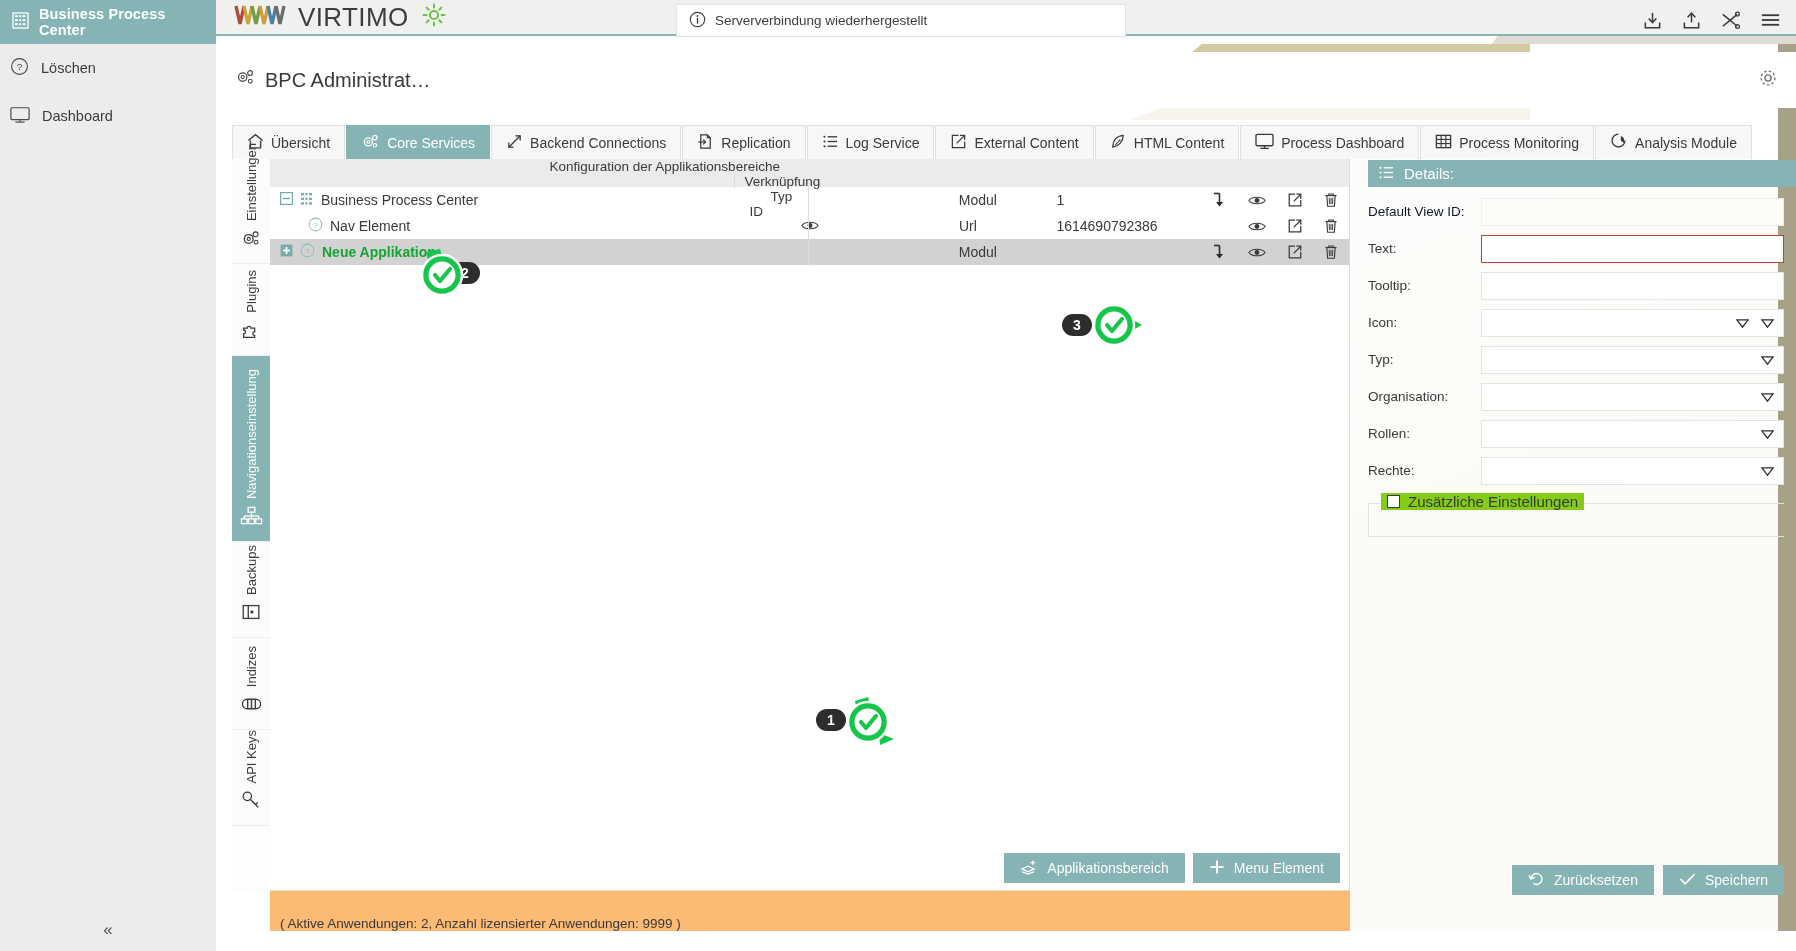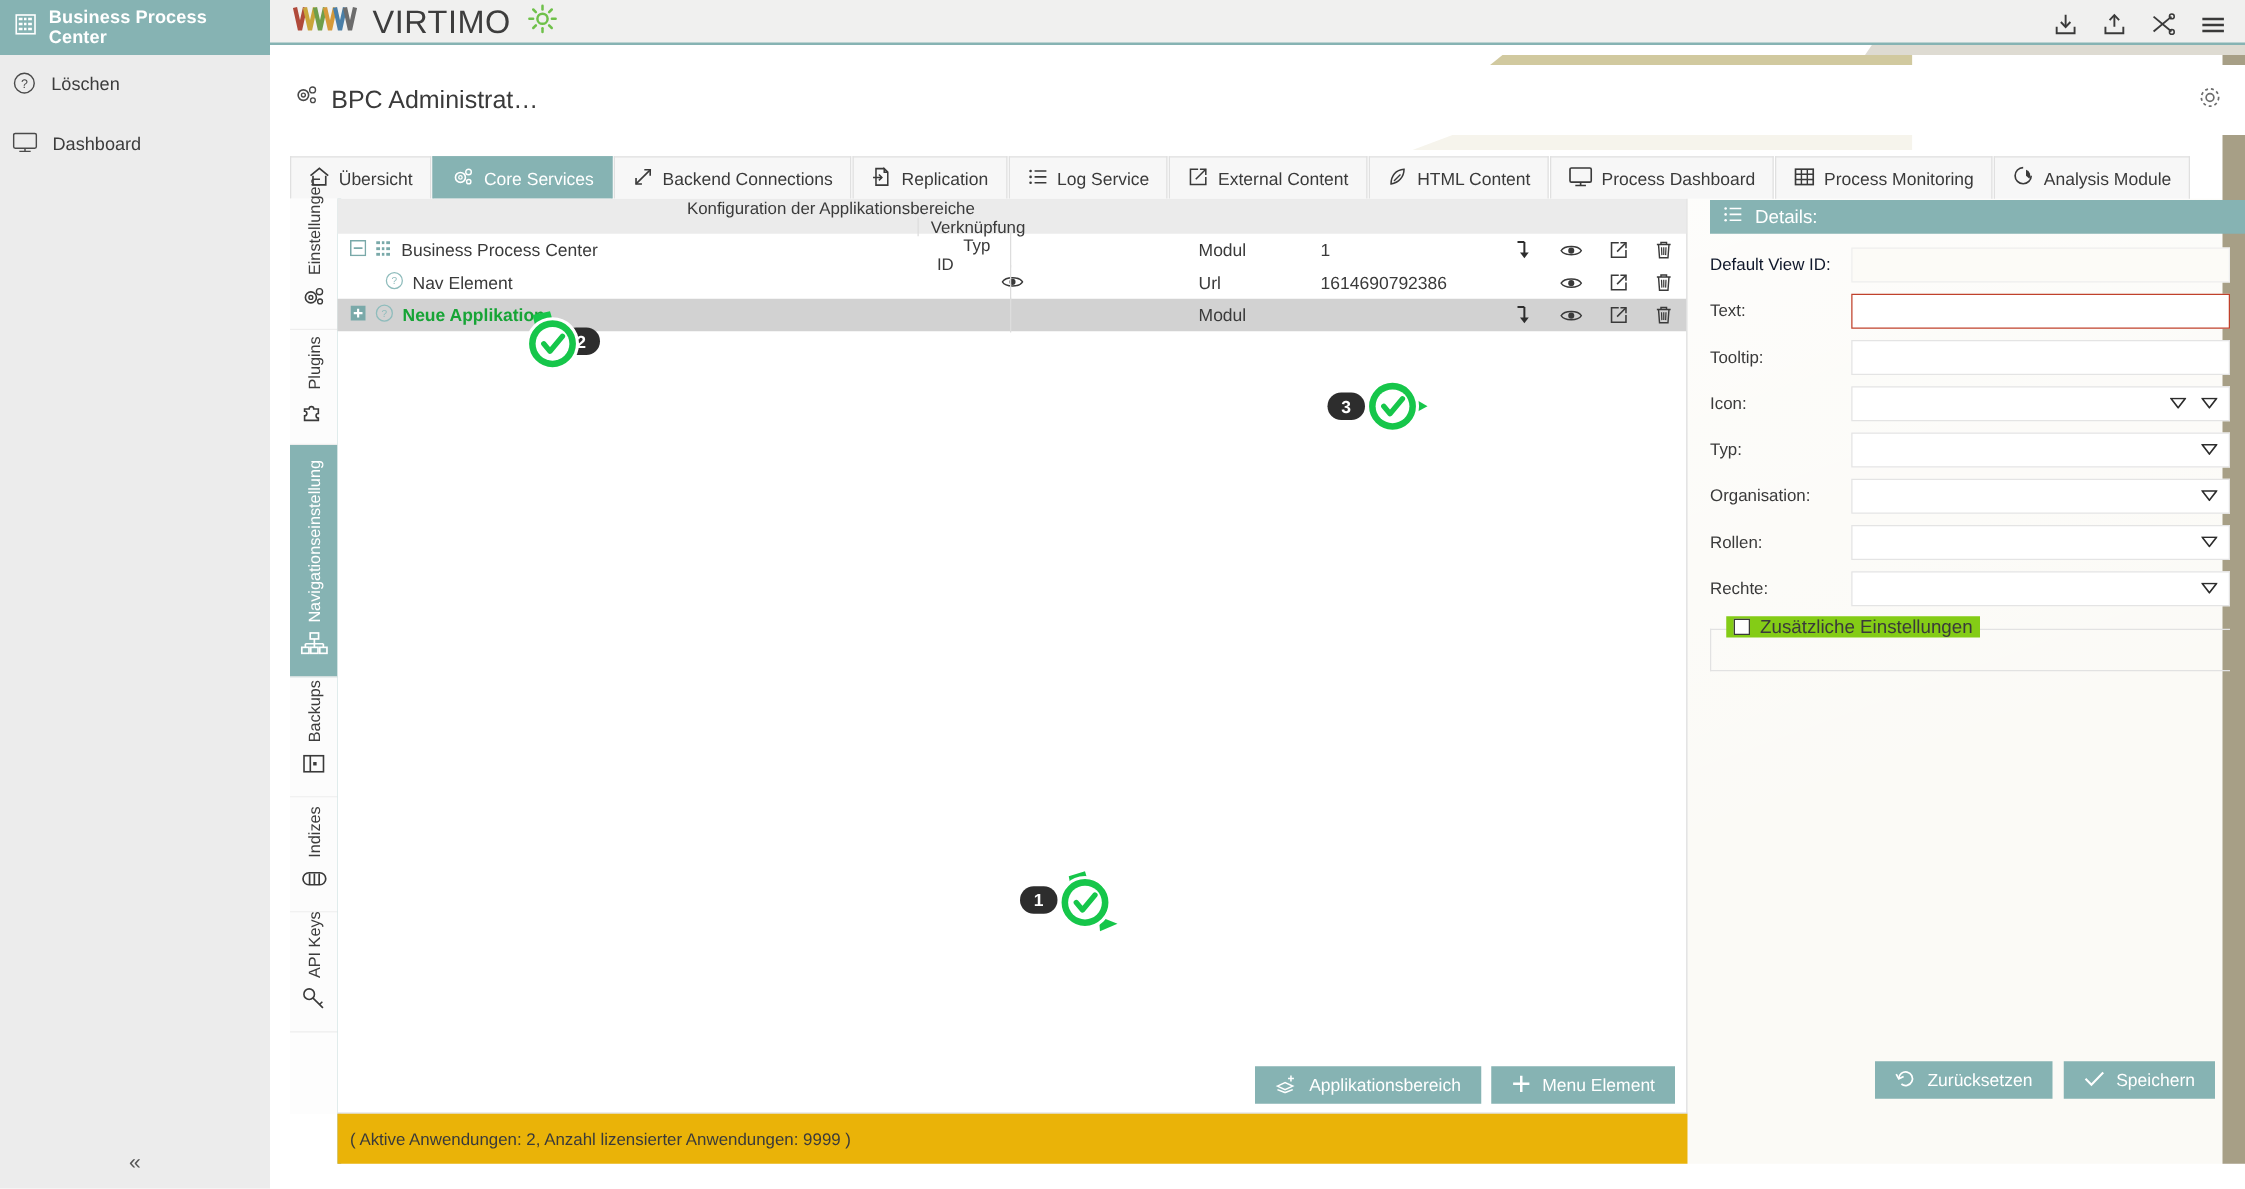--- a/index.html
+++ b/index.html
@@ -132,22 +132,22 @@
     padding-right:10px;
   }
   .teal-btn {
     background:#86b3b3; color:#fff; border:none; height:30px;
     display:flex; align-items:center; gap:9px; padding:0 16px;
     font-size:14px; cursor:pointer; font-family:"Liberation Sans", sans-serif;
   }
 
   .statusbar {
     position:absolute; left:270px; top:891px; width:1080px; height:40px;
-    display:flex; align-items:center; padding-left:10px;
-    font-size:13.5px; color:#3a3a3a; background:#eab308;
+    display:flex; align-items:flex-end; padding-left:10px;
+    font-size:13.5px; color:#3a3a3a; background:#fdba74;
   }
   .left-teal-rail {
     position:absolute; left:270px; top:159px; width:3px; height:772px;
     background:#86b3b3;
   }
 
   
   .details {
     position:absolute; left:1368px; top:160px; width:428px; height:735px;
   }
@@ -180,22 +180,22 @@
     position:absolute; top:-11px; left:12px; background:#84cc16;
     padding:0 6px; display:flex; align-items:center; gap:8px;
     font-size:15px; color:#3a3a3a;
   }
   .chk {
     width:13px; height:13px; border:1.6px solid #3a3a3a; background:#fff;
     display:inline-block; cursor:pointer;
   }
   .details-footer {
     position:absolute; left:0; bottom:0; width:428px; height:46px;
-    display:flex; align-items:flex-start; justify-content:flex-end; gap:9px;
-    padding-right:24px;
+    display:flex; align-items:flex-end; justify-content:flex-end; gap:9px;
+    padding-right:12px;
   }
 
   
   .ann { position:absolute; display:flex; align-items:center; }
   .ann-num {
     background:#2d2d2d; color:#fff; font-size:14px; font-weight:bold;
     border-radius:11px; height:22px; min-width:30px;
     display:flex; align-items:center; justify-content:center;
   }
   .ann-mark { width:50px; height:50px; position:relative; }
@@ -317,20 +317,30 @@
               <line x1="20.5" y1="13" x2="23.5" y2="13"></line>
             <line x1="5.6" y1="5.6" x2="7.7" y2="7.7"></line>
               <line x1="18.3" y1="18.3" x2="20.4" y2="20.4"></line>
             <line x1="5.6" y1="20.4" x2="7.7" y2="18.3"></line>
               <line x1="18.3" y1="7.7" x2="20.4" y2="5.6"></line>
           </g>
         </svg>
       </span>
     </div>
 
+    <div class="server-msg">
+      <span>
+        <svg width="17" height="17" viewBox="0 0 18 18">
+          <circle cx="9" cy="9" r="7.6" fill="none" stroke="#3c3c3c" stroke-width="1.2"></circle>
+          <circle cx="9" cy="5.3" r="1" fill="#3c3c3c"></circle>
+          <rect x="8.3" y="7.4" width="1.4" height="6" fill="#3c3c3c"></rect>
+        </svg>
+      </span>
+      <span>Serververbindung wiederhergestellt</span>
+    </div>
 
     <div class="topbar-actions">
       <span class="ticon">
         <svg width="21" height="21" viewBox="0 0 22 22">
           <line x1="11" y1="3" x2="11" y2="12.5" stroke="#3a3a3a" stroke-width="1.6"></line>
           <polyline points="7,9 11,13.2 15,9" fill="none" stroke="#3a3a3a" stroke-width="1.6"></polyline>
           <polyline points="3.5,13 3.5,18.5 18.5,18.5 18.5,13" fill="none" stroke="#3a3a3a" stroke-width="1.6"></polyline>
         </svg>
       </span>
       <span class="ticon">

